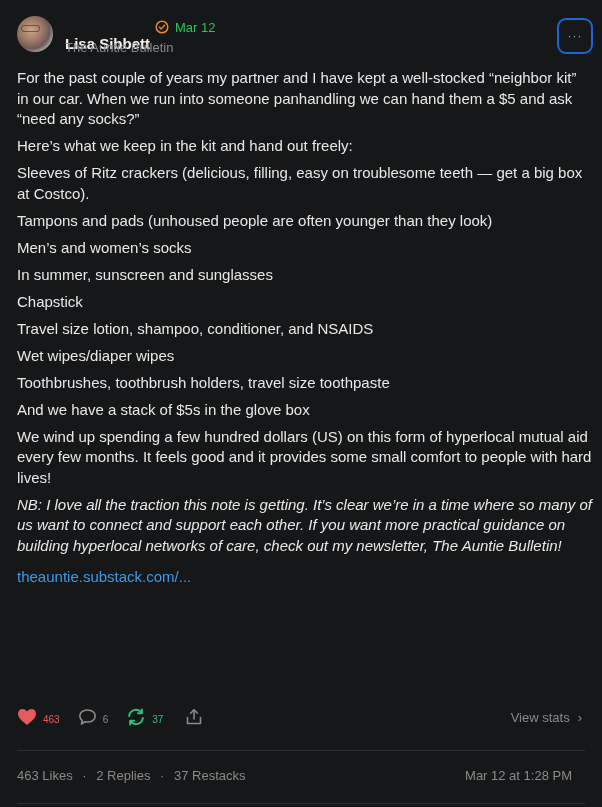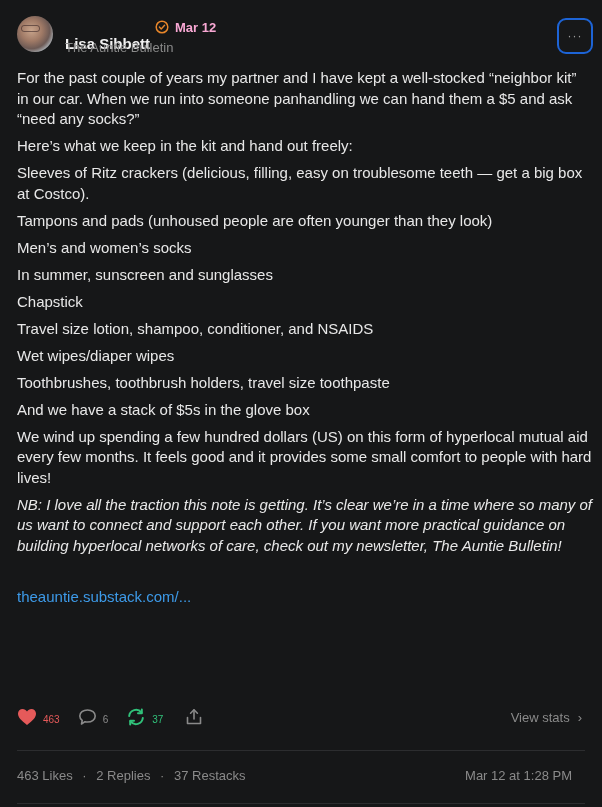--- a/index.html
+++ b/index.html
@@ -23,38 +23,38 @@
       content: ""; position: absolute; left: 4px; top: 9px; width: 17px; height: 5px;
       border: 1px solid rgba(60,40,40,0.6); border-radius: 3px;
     }
     .meta { margin-left: 12px; margin-top: 1px; }
     .name-row { display: flex; align-items: center; height: 20px; }
     .author-name { font-size: 15px; font-weight: bold; color: #f2f2f2; margin-top: 32px; }
     .verified-icon {
       width: 14px; height: 14px; margin-left: 5px;
       display: inline-flex; align-items: center; justify-content: center;
     }
-    .post-date { font-size: 13px; color: #f9a8d4; margin-left: 6px; font-weight: bold; }
+    .post-date { font-size: 13px; color: #22c55e; margin-left: 6px; }
     .publication { font-size: 13px; color: #8a8a8a; margin-top: 3px; }
 
     .more-button {
       position: absolute; left: 557px; top: 18px;
       width: 36px; height: 36px; border-radius: 9px;
       border: 2px solid #1d64d6;
       background: #171819;
       display: flex; align-items: center; justify-content: center;
       color: #9a9a9a; font-size: 12px; letter-spacing: 1px;
       cursor: pointer;
     }
 
     
     .body { position: absolute; left: 17px; top: 68px; width: 575px; }
     .para { font-size: 15px; line-height: 20.5px; color: #e8e8e8; margin-bottom: 6.5px; }
     .para.italic { font-style: italic; }
-    .link { font-size: 15px; line-height: 20.5px; color: #3d9ae8; text-decoration: none; display: inline-block; margin-top: 24px; }
+    .link { font-size: 15px; line-height: 20.5px; color: #3d9ae8; text-decoration: none; display: inline-block; margin-top: 4px; }
 
     
     .actions { position: absolute; left: 17px; top: 708px; width: 568px; height: 22px; display: flex; align-items: center; }
     .action { display: flex; align-items: center; margin-right: 18px; cursor: pointer; }
     .action .count { font-size: 10px; margin-left: 6px; }
     .like .count { color: #e55a5a; }
     .reply .count { color: #8a8a8a; }
     .restack .count { color: #30c27a; }
     .view-stats { position: absolute; right: 3px; top: 2px; font-size: 13px; color: #8a8a8a; display: flex; align-items: center; cursor: pointer; }
     .view-stats .chev { margin-left: 8px; font-size: 13px; color: #8a8a8a; }

